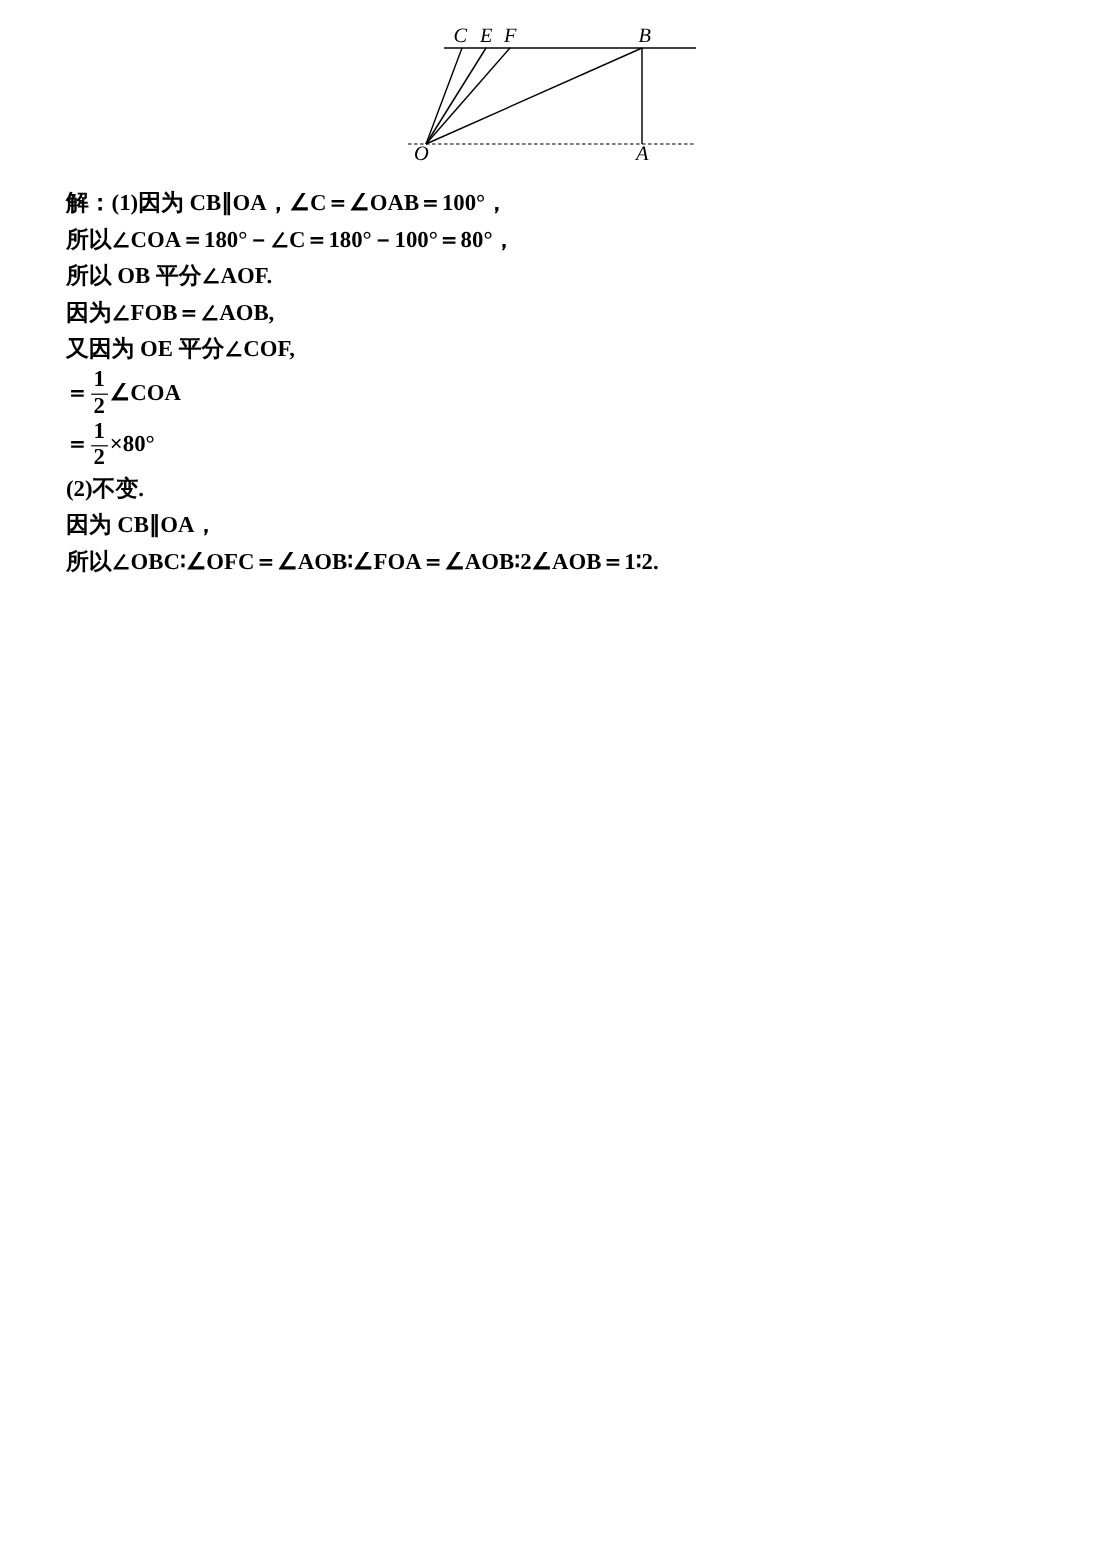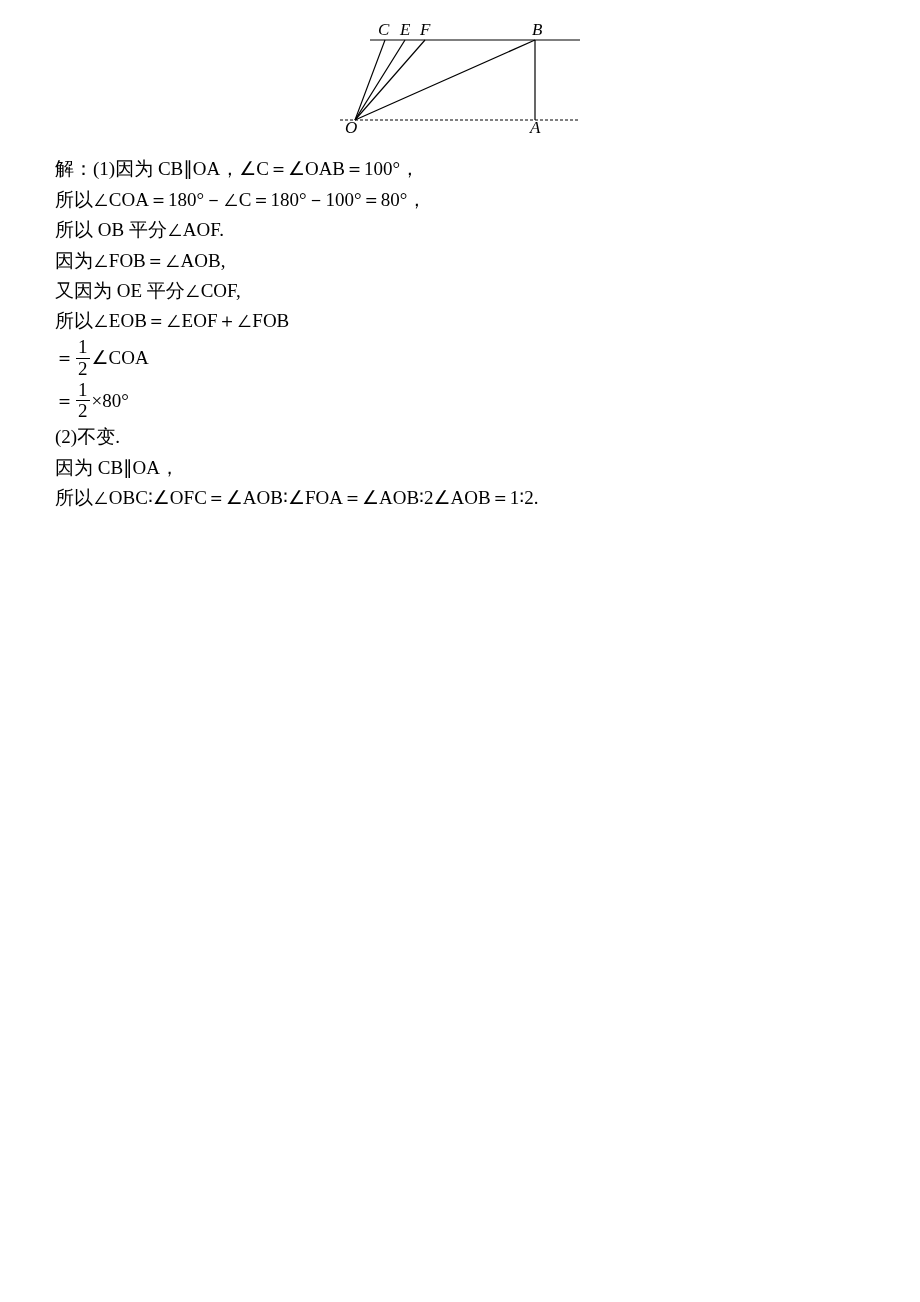--- a/index.html
+++ b/index.html
@@ -20,20 +20,21 @@
     .diagram {
       display: inline-block;
     }
     .content {
       padding-left: 55px;
       padding-right: 55px;
     }
     .line {
       display: block;
       white-space: nowrap;
+      font-weight: bold;
     }
     .frac {
       display: inline-block;
       vertical-align: middle;
       text-align: center;
       line-height: 1.1;
       margin: 0 2px;
     }
     .frac .num {
       display: block;
@@ -73,21 +74,20 @@
     <text x="200" y="113" class="diagram-label">A</text>
   </svg>
 </div>
 
 <div class="content">
   <span class="line">解：(1)因为 CB∥OA，∠C＝∠OAB＝100°，</span>
   <span class="line">所以∠COA＝180°－∠C＝180°－100°＝80°，</span>
   <span class="line">所以 OB 平分∠AOF.</span>
   <span class="line">因为∠FOB＝∠AOB,</span>
   <span class="line">又因为 OE 平分∠COF,</span>
-  <span class="line">所以∠EOB＝∠EOF＋∠FOB</span>
   <span class="line">
     <span class="inline-mid">＝</span><span class="frac"><span class="num">1</span><span class="den">2</span></span><span class="inline-mid">∠COA</span>
   </span>
   <span class="line">
     <span class="inline-mid">＝</span><span class="frac"><span class="num">1</span><span class="den">2</span></span><span class="inline-mid">×80°</span>
   </span>
   <span class="line">(2)不变.</span>
   <span class="line">因为 CB∥OA，</span>
   <span class="line">所以∠OBC∶∠OFC＝∠AOB∶∠FOA＝∠AOB∶2∠AOB＝1∶2.</span>
 </div>

